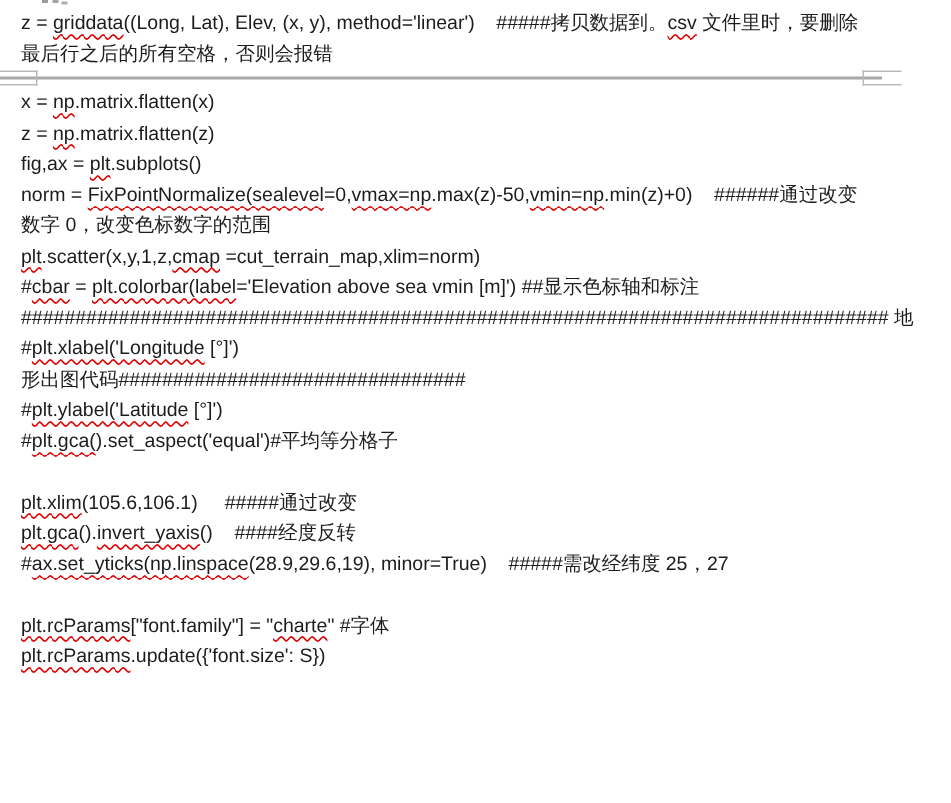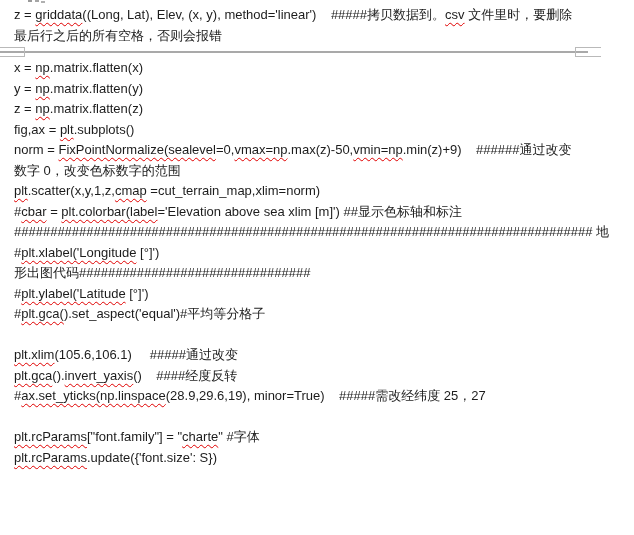--- a/index.html
+++ b/index.html
@@ -60,27 +60,26 @@
   <div class="clipped-fragment"></div>
   <div id="doc-body">
       <div class="line"><span>z = </span><span class="sq">griddata</span><span>((Long, Lat), Elev, (x, y), method='linear')    #####拷贝数据到。</span><span class="sq">csv</span><span> 文件里时，要删除</span></div>
       <div class="line"><span>最后行之后的所有空格，否则会报错</span></div>
       <div class="pb">
         <div class="pb-line"></div>
         <div class="pb-mark-left"></div>
         <div class="pb-mark-right"></div>
       </div>
       <div class="line"><span>x = </span><span class="sq">np</span><span>.matrix.flatten(x)</span></div>
-      <div class="line"><span>y = </span><span class="sq">np</span><span>.matrix.flatten(y)</span></div>
       <div class="line"><span>z = </span><span class="sq">np</span><span>.matrix.flatten(z)</span></div>
       <div class="line"><span>fig,ax = </span><span class="sq">plt</span><span>.subplots()</span></div>
-      <div class="line"><span>norm = </span><span class="sq">FixPointNormalize(sealevel</span><span>=0,</span><span class="sq">vmax=np</span><span>.max(z)-50,</span><span class="sq">vmin=np</span><span>.min(z)+9)    ######通过改变</span></div>
+      <div class="line"><span>norm = </span><span class="sq">FixPointNormalize(sealevel</span><span>=0,</span><span class="sq">vmax=np</span><span>.max(z)-50,</span><span class="sq">vmin=np</span><span>.min(z)+0)    ######通过改变</span></div>
       <div class="line"><span>数字 0，改变色标数字的范围</span></div>
       <div class="line"><span class="sq">plt</span><span>.scatter(x,y,1,z,</span><span class="sq">cmap</span><span> =cut_terrain_map,xlim=norm)</span></div>
-      <div class="line"><span>#</span><span class="sq">cbar</span><span> = </span><span class="sq">plt.colorbar(label</span><span>='Elevation above sea xlim [m]') ##显示色标轴和标注</span></div>
+      <div class="line"><span>#</span><span class="sq">cbar</span><span> = </span><span class="sq">plt.colorbar(label</span><span>='Elevation above sea vmin [m]') ##显示色标轴和标注</span></div>
       <div class="line"><span>################################################################################ 地</span></div>
       <div class="line"><span>#</span><span class="sq">plt.xlabel('Longitude</span><span> [°]')</span></div>
       <div class="line"><span>形出图代码################################</span></div>
       <div class="line"><span>#</span><span class="sq">plt.ylabel('Latitude</span><span> [°]')</span></div>
       <div class="line"><span>#</span><span class="sq">plt.gca(</span><span>).set_aspect('equal')#平均等分格子</span></div>
       <div class="line">&nbsp;</div>
       <div class="line"><span class="sq">plt.xlim</span><span>(105.6,106.1)     #####通过改变</span></div>
       <div class="line"><span class="sq">plt.gca</span><span>().</span><span class="sq">invert_yaxis</span><span>()    ####经度反转</span></div>
       <div class="line"><span>#</span><span class="sq">ax.set_yticks(np.linspace</span><span>(28.9,29.6,19), minor=True)    #####需改经纬度 25，27</span></div>
       <div class="line">&nbsp;</div>

